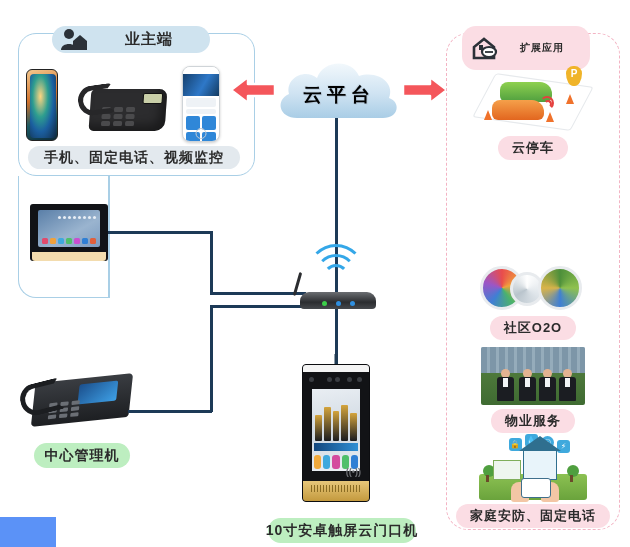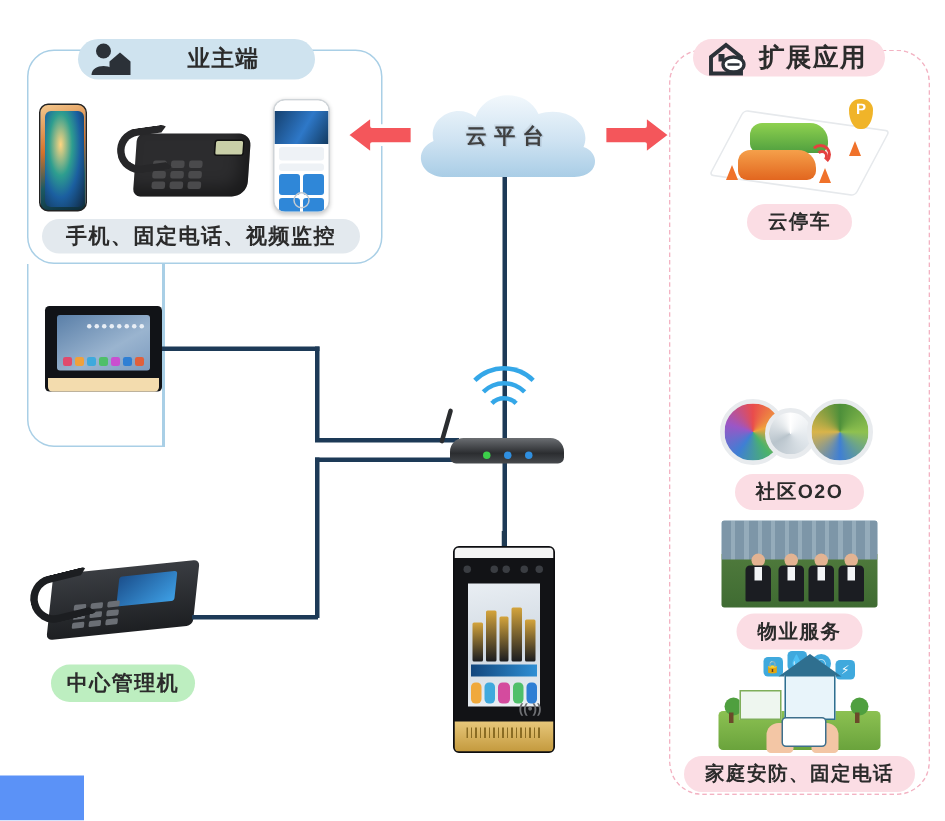--- a/index.html
+++ b/index.html
@@ -55,22 +55,22 @@
     border-radius: 22px;
     background: #fff;
   }
 
   
   .badge-owner {
     left: 52px; top: 26px; width: 158px; height: 27px;
     font-size: 15px; padding-left: 36px;
   }
   .badge-ext {
-    left: 462px; top: 26px; width: 128px; height: 25px;
-    font-size: 17px; padding-left: 32px; align-items: center;
+    left: 462px; top: 26px; width: 128px; height: 44px;
+    font-size: 10px; padding-left: 32px; align-items: center;
   }
   .badge-icon {
     position: absolute;
     left: 8px; top: 50%;
     transform: translateY(-50%);
     width: 30px; height: 24px;
   }
 
   
   .device { position: absolute; }
@@ -212,22 +212,22 @@
     background:#1f3a52; transform:translateX(-50%);
   }
 
   
   .cloud {
     position:absolute; left:273px; top:56px; width:132px; height:64px;
   }
   .cloud svg { display:block; }
   .cloud-text{
     position:absolute; left:0; top:26px; width:132px; text-align:center;
-    font-size:14px; letter-spacing:5px; font-weight:bold;
-    color:#404040;
+    font-size:19px; letter-spacing:5px; font-weight:bold;
+    color:#000000;
     text-shadow: 0 0 1px #9fb8cc, 1px 1px 0 #b9cbdb, -1px -1px 0 #cfdde8;
   }
 
   
   .globe-wrap{ position:absolute; left:288px; top:132px; width:105px; height:105px; }
   .globe{
     position:absolute; left:14px; top:6px; width:76px; height:76px;
     border-radius:50%;
     background: radial-gradient(circle at 35% 30%, #5fc6f5 0%, #1676c4 45%, #073a6b 100%);
     box-shadow: 0 0 14px rgba(90,170,230,.55);
@@ -590,20 +590,21 @@
           <i style="background:#2f7fd4"></i>
         </div>
       </div>
       <div class="dm-logo">((•))</div>
       <div class="dm-gold">
           <div class="dm-grille"></div>
         </div>
     </div>
   </div>
 
+  <div class="pill pill-green" style="left:268px; top:518px; width:148px; height:25px; font-size:14px;">10寸安卓触屏云门口机</div>
 
   <div class="panel-ext"></div>
 
   <div class="pill pill-pink badge-ext">
     <span class="badge-icon">
       <svg viewBox="0 0 30 24" width="30" height="24">
         <path d="M4 22 V11 L14 3 L24 11 V22 Z" fill="none" stroke="#2b3138" stroke-width="2.6"></path>
         <rect x="9" y="9" width="4" height="5" fill="#2b3138"></rect>
         <ellipse cx="19" cy="16" rx="7" ry="5" fill="#fff" stroke="#2b3138" stroke-width="2.2"></ellipse>
         <line x1="15" y1="16" x2="23" y2="16" stroke="#2b3138" stroke-width="1.8"></line>

